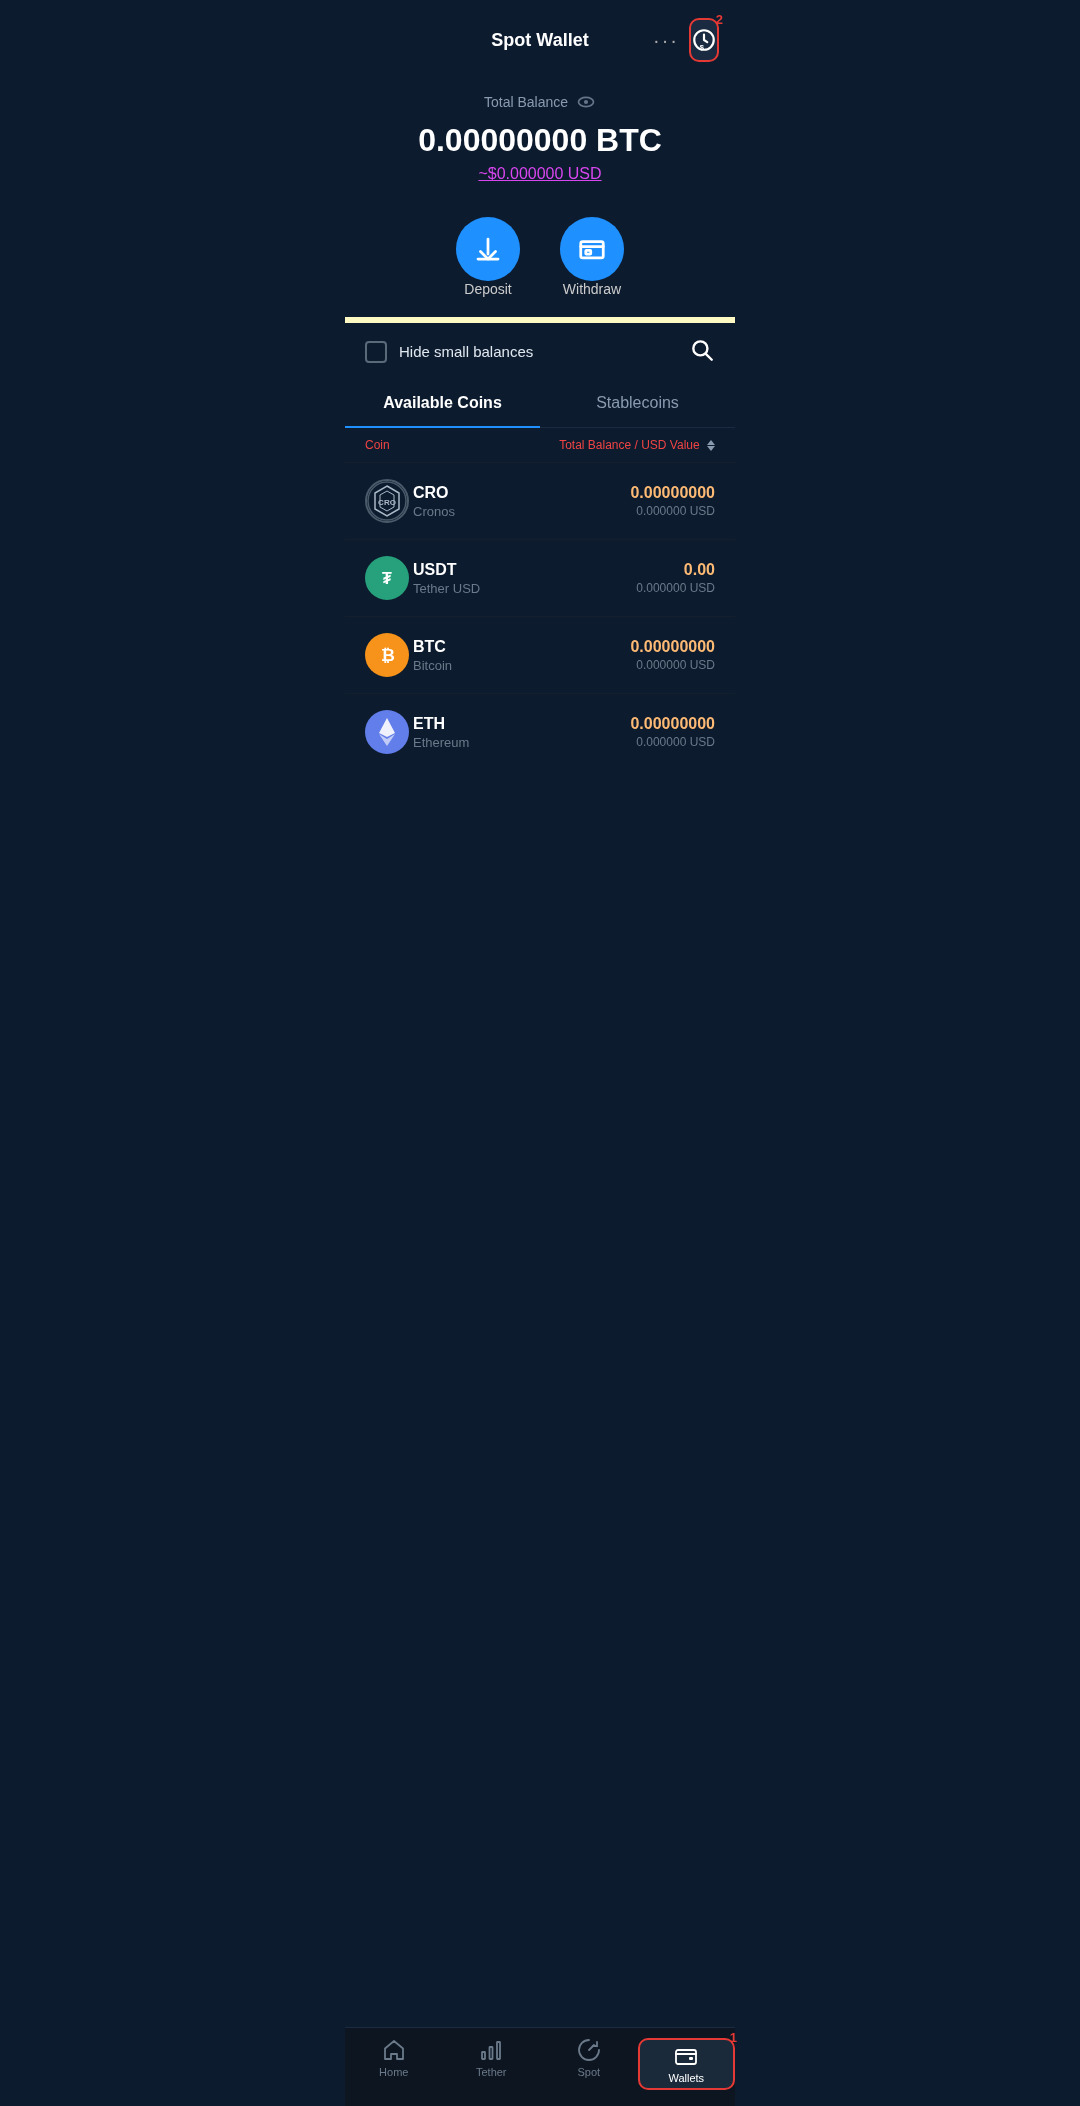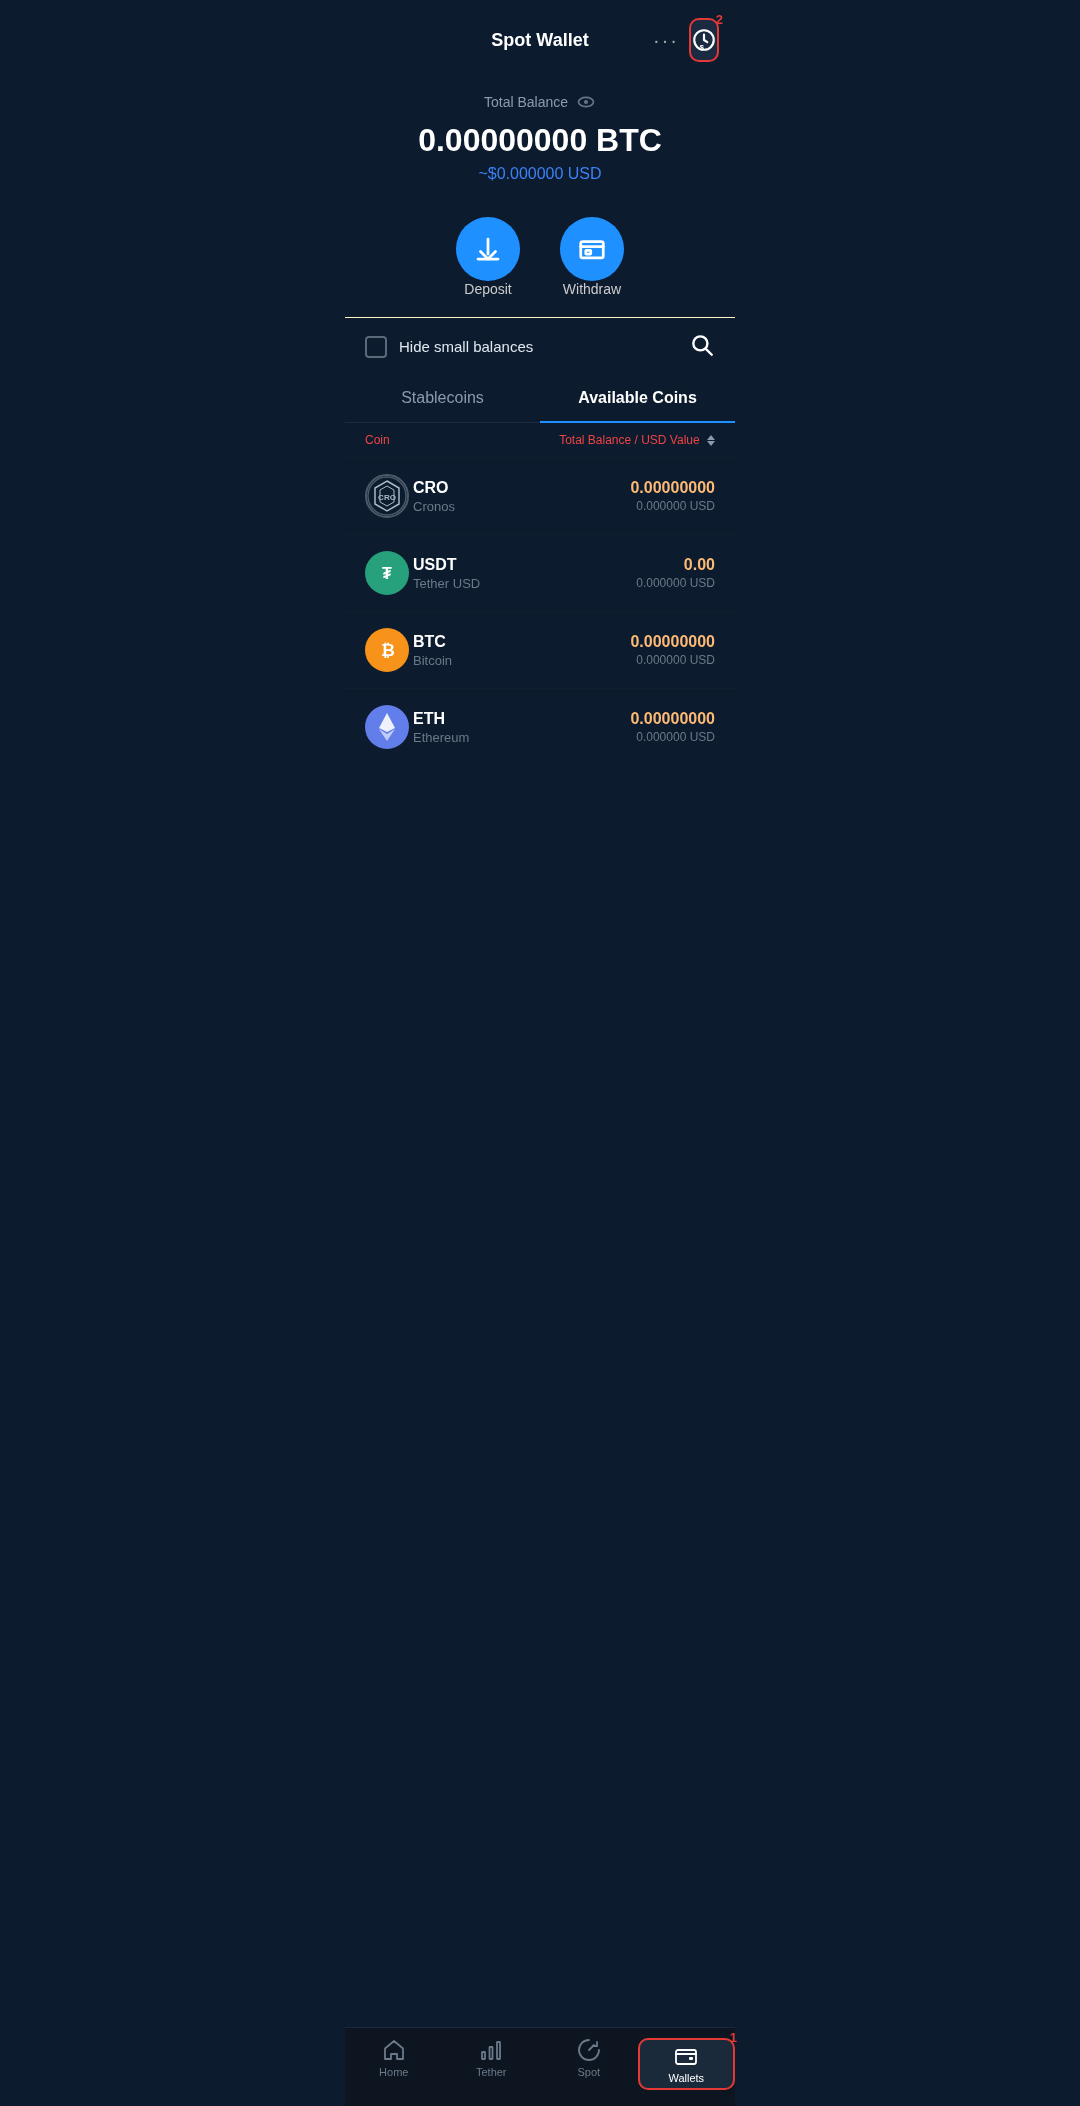--- a/index.html
+++ b/index.html
@@ -105,21 +105,22 @@
 
     .balance-btc {
       font-size: 32px;
       font-weight: 700;
       color: #ffffff;
       margin-bottom: 6px;
     }
 
     .balance-usd {
       font-size: 16px;
-      color: #3b82f6;
+      color: #d946ef;
+      text-decoration: underline;
     }
 
     
     .action-buttons {
       display: flex;
       justify-content: center;
       gap: 40px;
       padding: 24px 20px 20px;
     }
 
@@ -152,21 +153,21 @@
       font-size: 14px;
       color: #ccc;
     }
 
     
     .hide-balances-row {
       display: flex;
       align-items: center;
       justify-content: space-between;
       padding: 14px 20px;
-      border-top: 1px solid #fef9c3;
+      border-top: 6px solid #fef9c3;
     }
 
     .hide-balances-left {
       display: flex;
       align-items: center;
       gap: 12px;
     }
 
     .checkbox-empty {
       width: 22px;
@@ -463,25 +464,25 @@
     </div>
     <button class="search-btn">
       <svg viewBox="0 0 24 24" fill="none" stroke="white" stroke-width="2.2" stroke-linecap="round">
         <circle cx="10.5" cy="10.5" r="6.5"></circle>
         <path d="M15.5 15.5L21 21"></path>
       </svg>
     </button>
   </div>
 
   <div class="tabs">
+    <div class="tab active">
+      <span>Available Coins</span>
+    </div>
     <div class="tab">
       <span>Stablecoins</span>
-    </div>
-    <div class="tab active">
-      <span>Available Coins</span>
     </div>
   </div>
 
   <div class="table-header">
     <span class="table-col-label">Coin</span>
     <span class="table-col-label">
       <span>Total Balance / USD Value</span>
       <span class="sort-icon">
         <span class="sort-up"></span>
         <span class="sort-down"></span>

